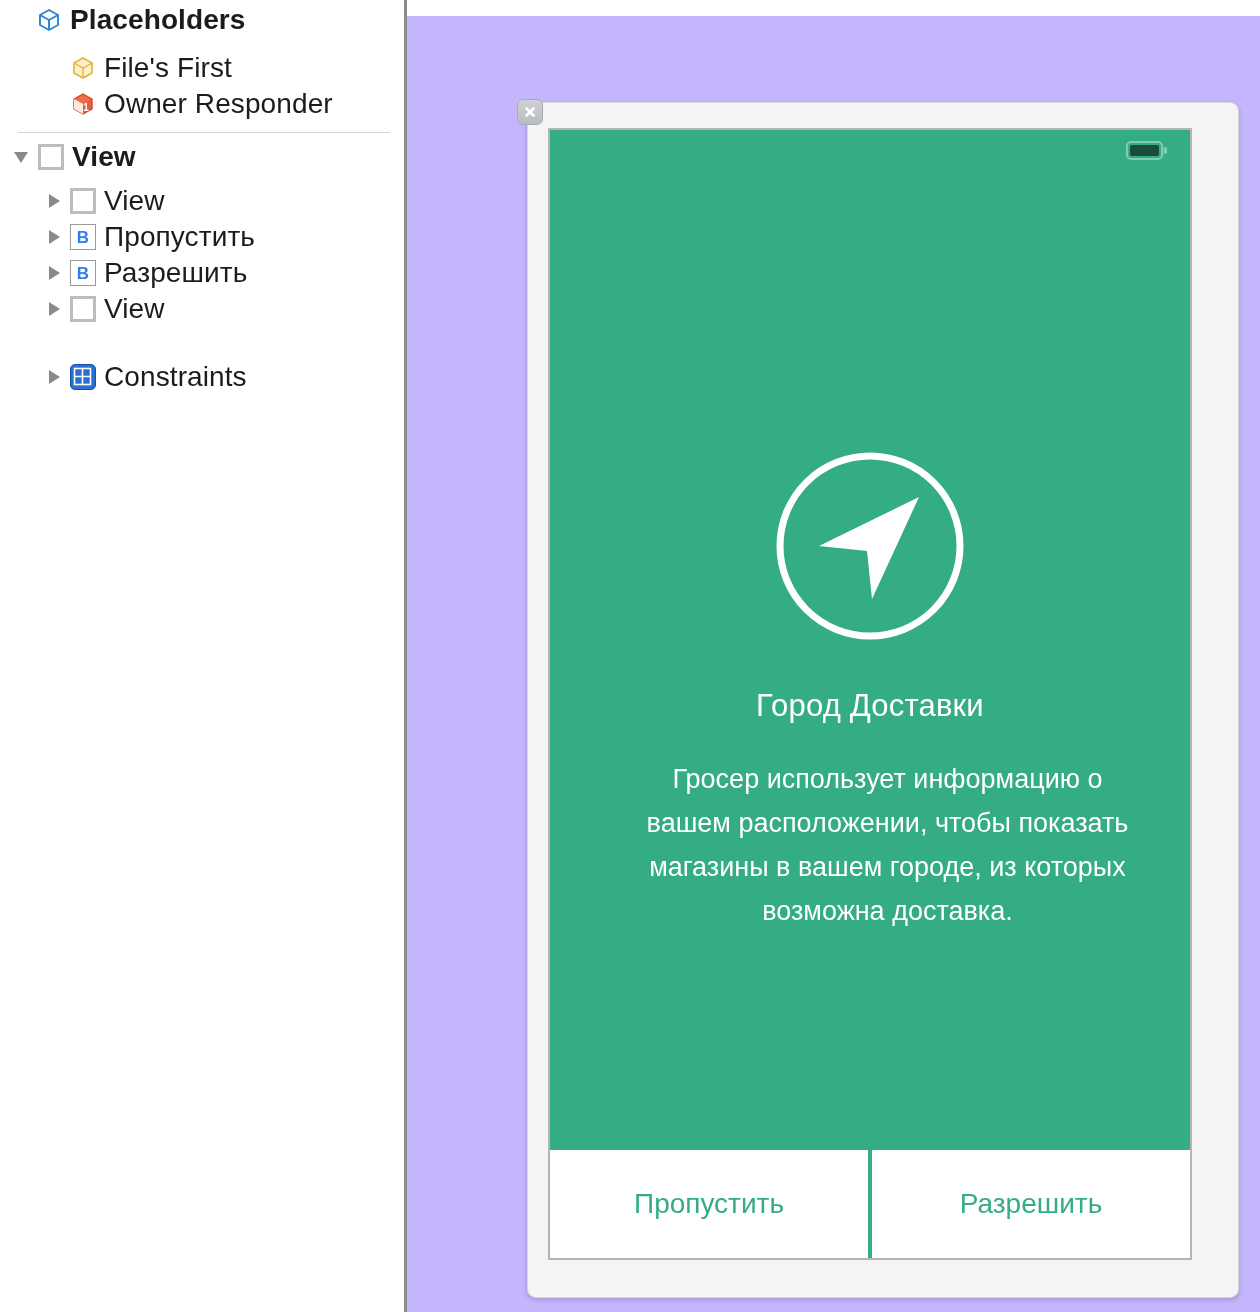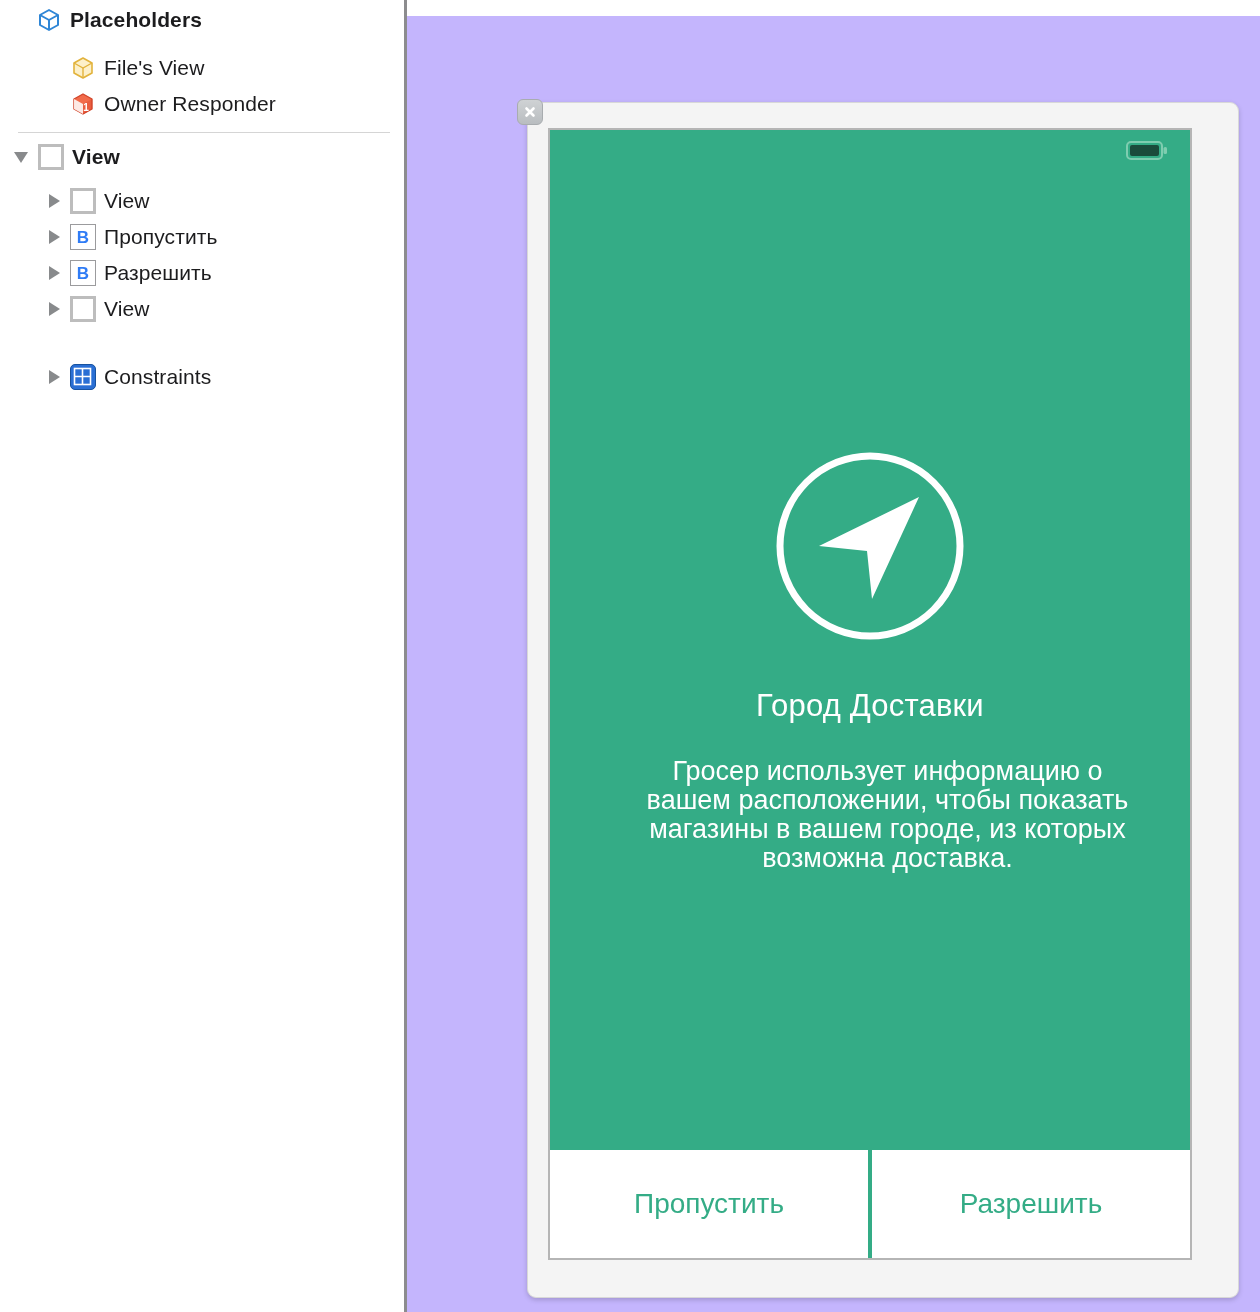--- a/index.html
+++ b/index.html
@@ -32,21 +32,21 @@
   }
 
   .tree-row {
     position: absolute;
     height: 30px;
     display: flex;
     align-items: center;
     white-space: nowrap;
   }
   .tree-label {
-    font-size: 21px;
+    font-size: 28px;
     color: #1c1c1e;
     letter-spacing: 0.1px;
   }
   .tree-label.bold { font-weight: bold; }
 
   
   .tri {
     width: 18px; height: 18px;
     margin-right: 6px;
     flex: 0 0 auto;
@@ -185,21 +185,21 @@
     letter-spacing: 0.2px;
   }
 
   #body-text {
     position: absolute;
     left: 48px; right: 48px;
     top: 627px;
     text-align: center;
     color: #ffffff;
     font-size: 27px;
-    line-height: 29px;
+    line-height: 44px;
     font-weight: normal;
     margin-left: 35px;
   }
 
   #button-bar {
     position: absolute;
     left: 0; right: 0;
     top: 1020px;
     height: 108px;
     display: flex;
@@ -247,21 +247,21 @@
       <svg class="cube-svg" width="26" height="26" viewBox="0 0 26 26">
         <g fill="#fdf0c9" stroke="#e2b33c" stroke-width="1.6" stroke-linejoin="round">
           <path d="M13 3 L22 8 L22 18 L13 23 L4 18 L4 8 Z"></path>
         </g>
         <g fill="none" stroke="#e2b33c" stroke-width="1.4">
           <path d="M4 8 L13 13 L22 8"></path>
           <path d="M13 13 L13 23"></path>
         </g>
       </svg>
     </span>
-    <span class="tree-label">File's View</span>
+    <span class="tree-label">File's First</span>
   </div>
 
   <div class="tree-row" style="left:70px; top:89px;">
     <span class="icon-box">
       <svg class="cube-svg" width="26" height="26" viewBox="0 0 26 26">
         <path d="M13 3 L22 8 L22 18 L13 23 L4 18 L4 8 Z" fill="#f26b4a" stroke="#d2452a" stroke-width="1.4" stroke-linejoin="round"></path>
         <path d="M4 8 L13 13 L13 23 L4 18 Z" fill="#ffffff" fill-opacity="0.85"></path>
         <path d="M13 13 L22 8 L22 18 L13 23 Z" fill="#d9462b" fill-opacity="0.35"></path>
         <text x="16" y="20" font-family="Liberation Sans, sans-serif" font-size="10" font-weight="bold" fill="#ffffff" text-anchor="middle">1</text>
       </svg>

